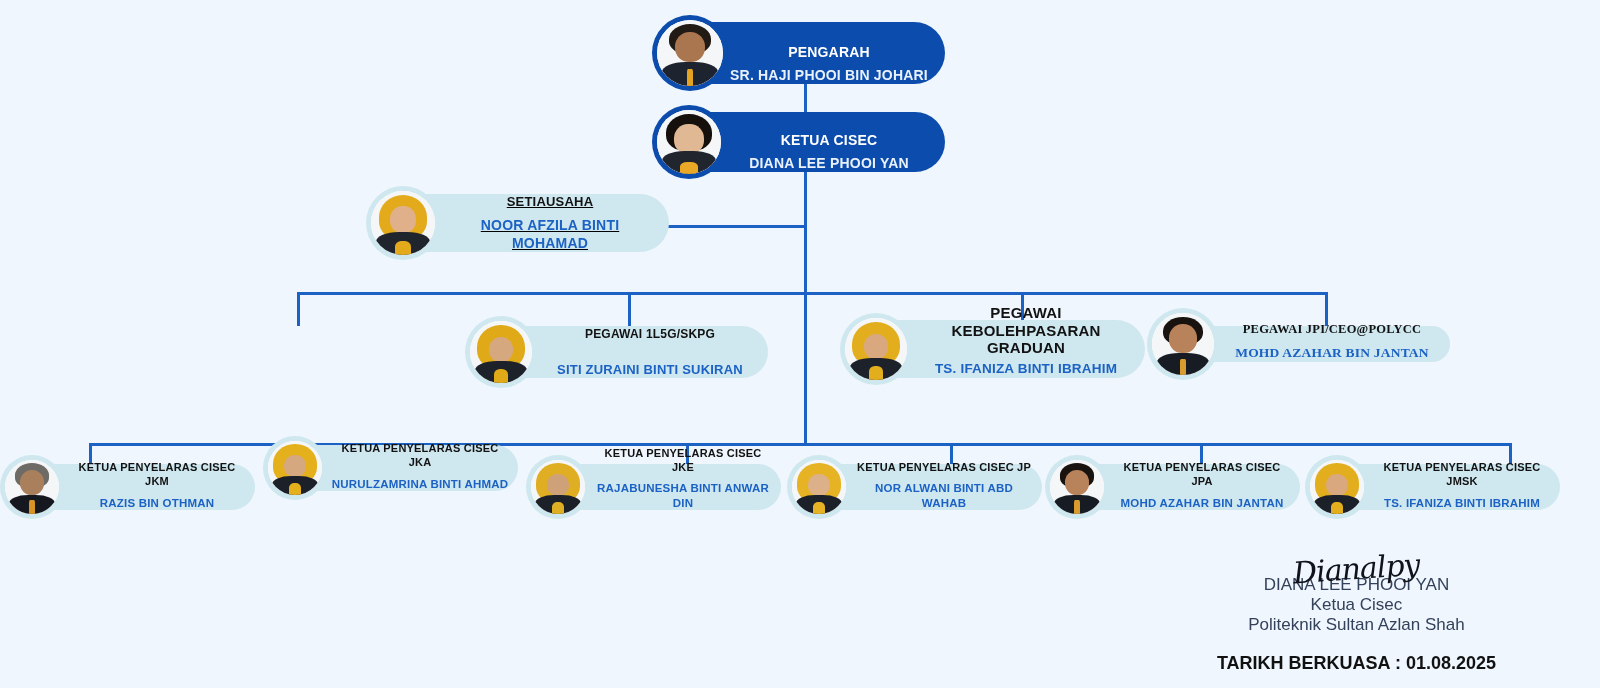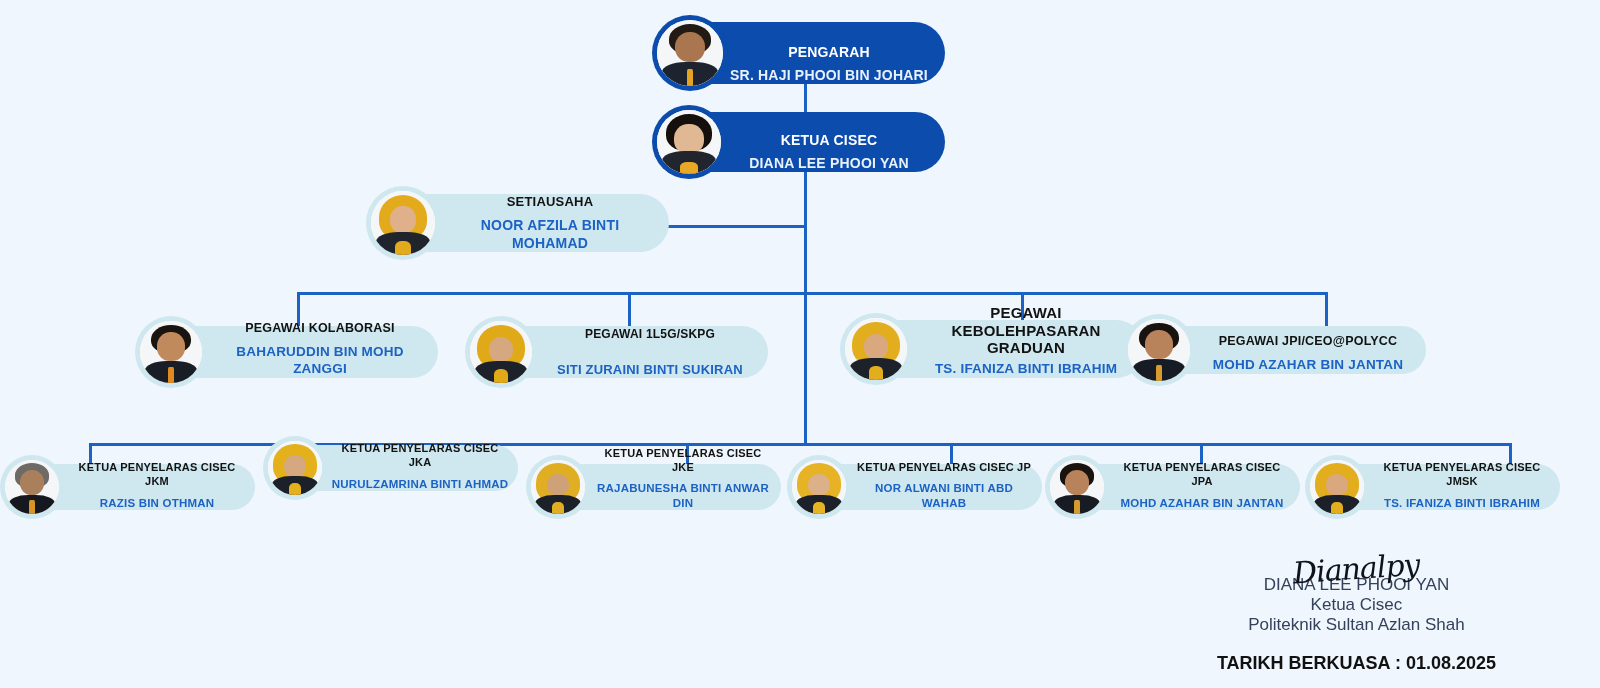--- a/index.html
+++ b/index.html
@@ -170,51 +170,36 @@
         <span class="torso" style="background:#20252e;"></span>
         <span class="tie" style="background:#e9a825; left:36%; width:28%; height:18%; border-radius:40% 40% 0 0;"></span>
       </span>
     </span>
     <span class="body">
       <div class="role" style="font-size:14px;">KETUA CISEC</div>
       <div class="person" style="font-size:14px; margin-top:5px;">DIANA LEE PHOOI YAN</div>
     </span>
   </div>
 
-  <div class="node light" style="left:371px; top:194px; width:298px; height:58px; padding-left:72px; padding-right:12px;">
+  <div class="node light" style="left:371px; top:194px; width:298px; height:58px; padding-left:72px; padding-right:12px;text-decoration:underline;">
     <span class="avatar" style="width:64px; height:64px;">
       <span class="face">
         <span class="bg"></span>
         <span class="hair" style="background:#e3ab1b; left:12%; width:76%; height:70%;"></span>
         <span class="skin" style="background:#dfb089; top:24%; left:30%; width:40%; height:42%;"></span>
         <span class="torso" style="background:#1f242d;"></span>
         <span class="tie" style="background:#e3ab1b; left:38%; width:24%; height:22%; border-radius:40% 40% 0 0;"></span>
       </span>
     </span>
     <span class="body">
       <div class="role" style="font-size:13px;">SETIAUSAHA</div>
       <div class="person" style="font-size:14px; margin-top:7px;">NOOR AFZILA BINTI MOHAMAD</div>
     </span>
   </div>
 
-  <div class="node light" style="left:140px; top:326px; width:298px; height:52px; padding-left:72px; padding-right:10px;">
-    <span class="avatar" style="width:62px; height:62px;">
-      <span class="face">
-        <span class="bg"></span>
-        <span class="hair" style="background:#1a1410;"></span>
-        <span class="skin" style="background:#c08a5d;"></span>
-        <span class="torso" style="background:#181d26;"></span>
-        <span class="tie" style="background:#e08a22;"></span>
-      </span>
-    </span>
-    <span class="body">
-      <div class="role" style="font-size:12.5px;">PEGAWAI KOLABORASI</div>
-      <div class="person" style="font-size:13.5px; margin-top:8px;">BAHARUDDIN BIN MOHD ZANGGI</div>
-    </span>
-  </div>
 
   <div class="node light" style="left:470px; top:326px; width:298px; height:52px; padding-left:72px; padding-right:10px;">
     <span class="avatar" style="width:62px; height:62px;">
       <span class="face">
         <span class="bg"></span>
         <span class="hair" style="background:#e0a917; left:12%; width:76%; height:72%;"></span>
         <span class="skin" style="background:#d6a87f; top:26%; left:30%; width:40%; height:40%;"></span>
         <span class="torso" style="background:#1c212a;"></span>
         <span class="tie" style="background:#e0a917; left:38%; width:24%; height:22%; border-radius:40% 40% 0 0;"></span>
       </span>
@@ -234,21 +219,21 @@
         <span class="torso" style="background:#1c212a;"></span>
         <span class="tie" style="background:#e3ae1e; left:38%; width:24%; height:22%; border-radius:40% 40% 0 0;"></span>
       </span>
     </span>
     <span class="body">
       <div class="role" style="font-size:15px; line-height:1.15;">PEGAWAI KEBOLEHPASARAN GRADUAN</div>
       <div class="person" style="font-size:13.5px; margin-top:5px;">TS. IFANIZA BINTI IBRAHIM</div>
     </span>
   </div>
 
-  <div class="node light" style="left:1128px; top:326px; width:298px; height:48px; padding-left:72px; padding-right:10px;">
+  <div class="node light" style="left:1152px; top:326px; width:298px; height:36px; padding-left:72px; padding-right:10px;font-family:Liberation Serif, serif;">
     <span class="avatar" style="width:62px; height:62px;">
       <span class="face">
         <span class="bg"></span>
         <span class="hair" style="background:#191310;"></span>
         <span class="skin" style="background:#b8825a;"></span>
         <span class="torso" style="background:#161b24;"></span>
         <span class="tie" style="background:#d79b2e;"></span>
       </span>
     </span>
     <span class="body">

